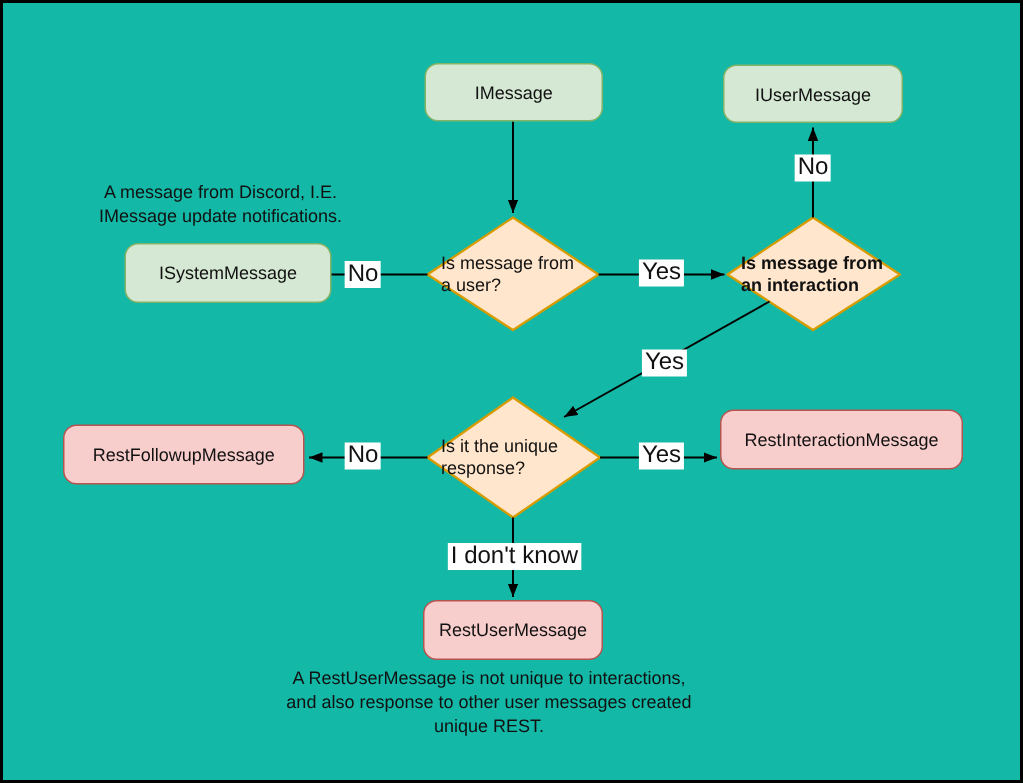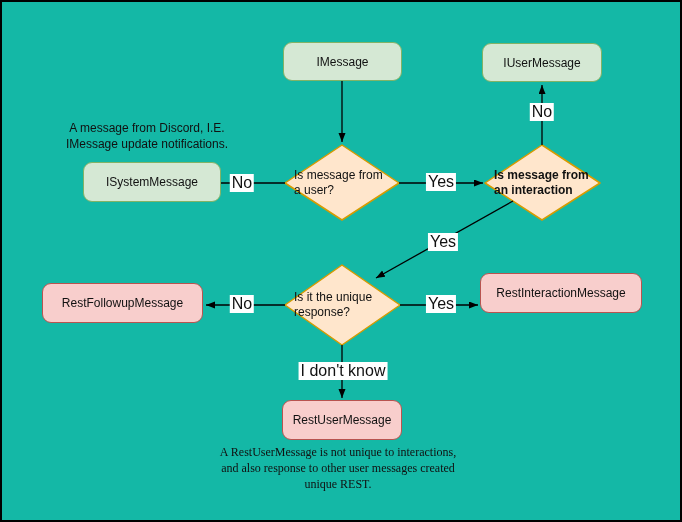--- a/index.html
+++ b/index.html
@@ -45,21 +45,21 @@
   }
   .l-user-no{left:240px;top:181px;}
   .l-user-yes{left:439px;top:180px;}
   .l-inter-no{left:540px;top:110px;}
   .l-inter-yes{left:441px;top:240px;}
   .l-init-no{left:240px;top:302px;}
   .l-init-yes{left:439px;top:302px;}
   .l-idk{left:341px;top:369px;}
   .note{position:absolute;text-align:center;font-size:12px;line-height:16px;}
   .note-system{left:45px;top:118px;width:200px;}
-  .note-restuser{left:176px;top:442px;width:320px;font-family:Liberation Serif, serif;}
+  .note-restuser{left:164px;top:442px;width:320px;}
 </style>
 </head>
 <body>
 
 <div class="canvas">
 
   <svg class="layer">
     <defs>
       <marker id="arrow" markerUnits="userSpaceOnUse" markerWidth="10" markerHeight="10" refX="9" refY="3.5" orient="auto">
         <path d="M0,0 L9,3.5 L0,7 Z" fill="#000"></path>

